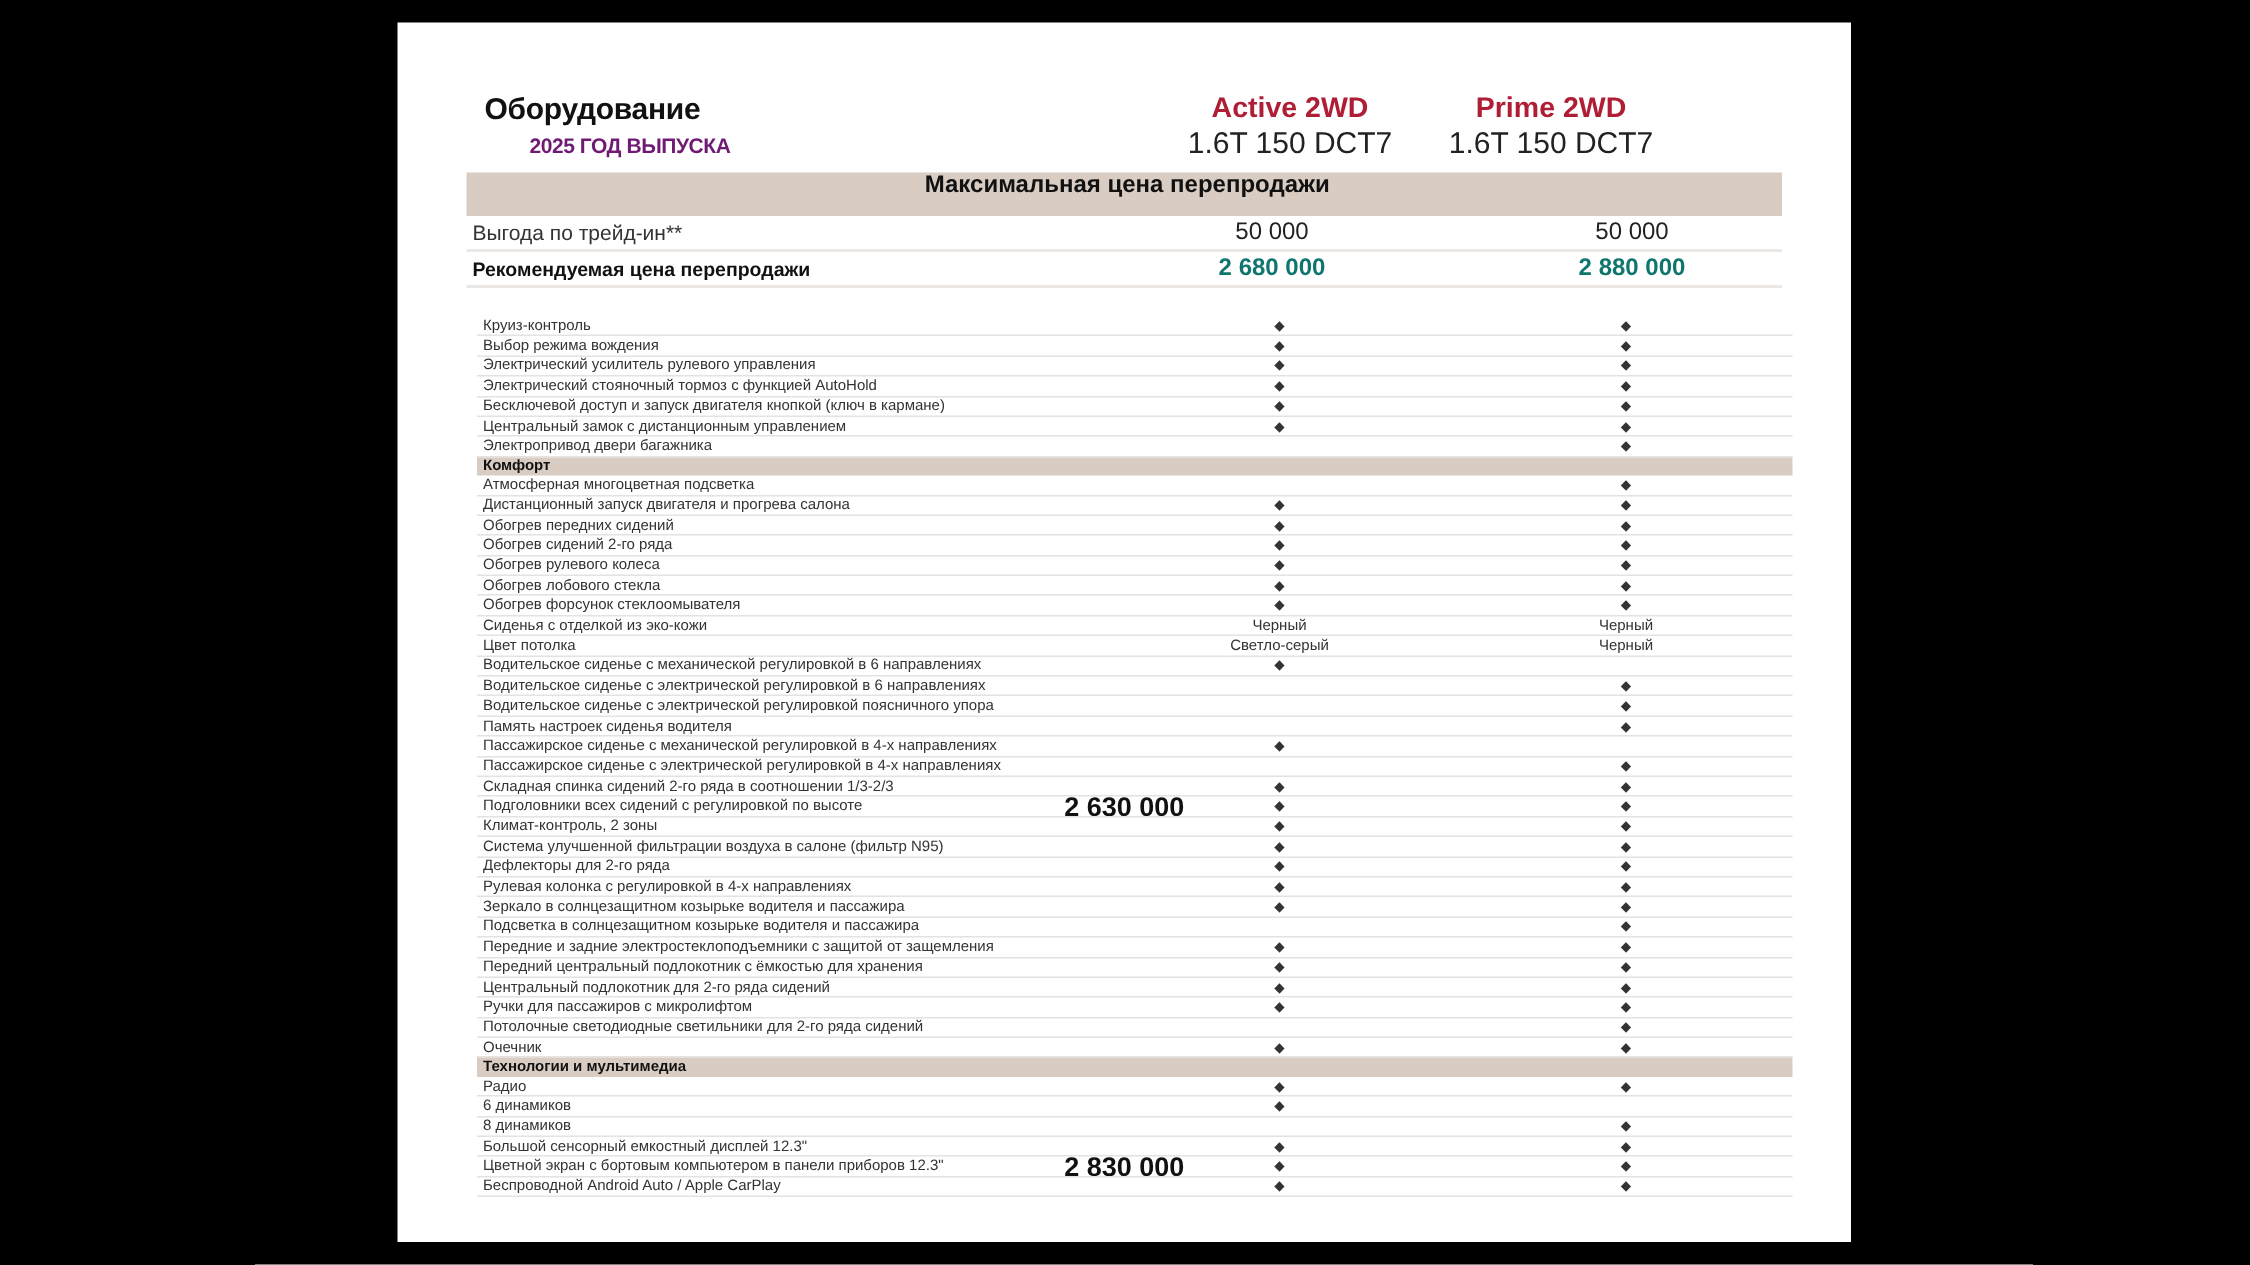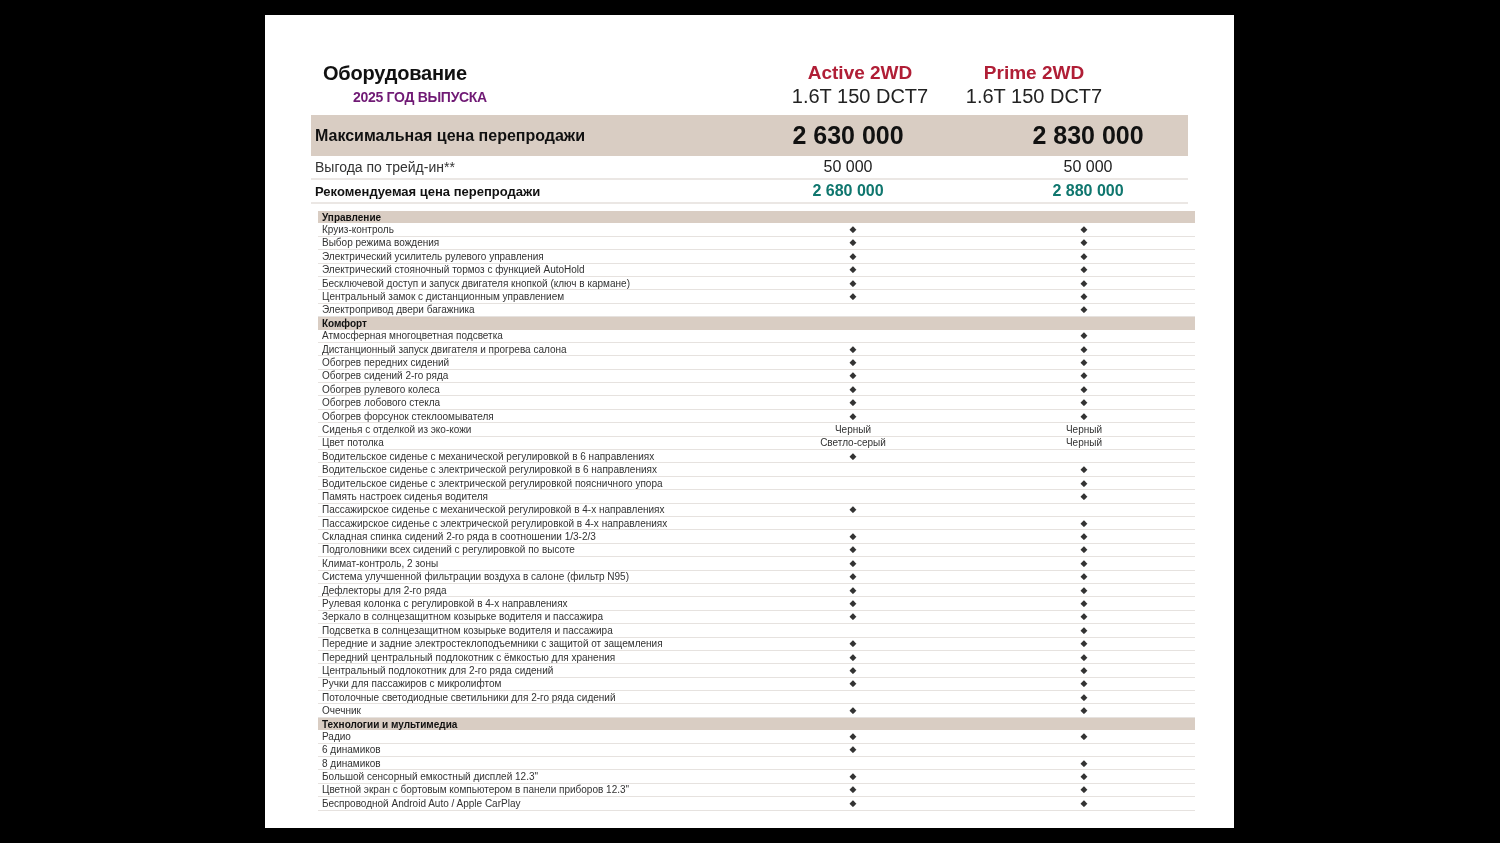--- a/index.html
+++ b/index.html
@@ -16,23 +16,23 @@
   .model { position: absolute; top: 47px; width: 240px; text-align: center; }
   .model.m1 { left: 475px; }
   .model.m2 { left: 649px; }
   .model .name { font-size: 19px; font-weight: bold; color: #b01e36; line-height: 22px; }
   .model .engine { font-size: 20px; color: #222; line-height: 24px; }
 
   .price-table { position: absolute; left: 46px; top: 100px; width: 877px; }
   .prow { position: relative; display: flex; align-items: center; border-bottom: 2px solid #ebe7e4; }
   .prow .lbl { flex: 0 0 413px; padding-left: 4px; }
   .prow .val { flex: 0 0 240px; text-align: center; }
-  .prow.max { height: 41px; background: #d9cdc3; border-bottom: 0; }
+  .prow.max { height: 29px; background: #d9cdc3; border-bottom: 0; flex-direction: column; }
   .prow.max .lbl { font-size: 16px; font-weight: bold; color: #111; }
-  .prow.max .val { font-size: 25px; font-weight: bold; color: #111; }
+  .prow.max .val { font-size: 18px; font-weight: bold; color: #111; }
   .prow.trade { height: 22px; justify-content: space-between; }
   .prow.trade .lbl { font-size: 14px; color: #333; }
   .prow.trade .val { font-size: 16px; color: #222; }
   .prow.rec { height: 22px; }
   .prow.rec .lbl { font-size: 13px; font-weight: bold; color: #111; }
   .prow.rec .val { font-size: 16px; font-weight: bold; color: #0f766e; }
 
   .spec { position: absolute; left: 53px; top: 196px; width: 877px; }
   .srow { display: flex; align-items: center; height: 12.4px; border-bottom: 1px solid #e6e2df; font-size: 10px; line-height: 11px; color: #333; }
   .srow .sl { flex: 0 0 420px; padding-left: 4px; white-space: nowrap; }
@@ -69,23 +69,20 @@
       <div class="val">50 000</div>
     </div>
     <div class="prow rec">
       <div class="lbl">Рекомендуемая цена перепродажи</div>
       <div class="val">2 680 000</div>
       <div class="val">2 880 000</div>
     </div>
   </div>
 
   <div class="spec" id="spec">
-      <div class="srow sect">
-        <div class="sl">Управление</div>
-      </div>
       <div class="srow">
         <div class="sl">Круиз-контроль</div>
         <div class="sv dia">◆</div>
         <div class="sv c2 dia">◆</div>
       </div>
       <div class="srow">
         <div class="sl">Выбор режима вождения</div>
         <div class="sv dia">◆</div>
         <div class="sv c2 dia">◆</div>
       </div>

